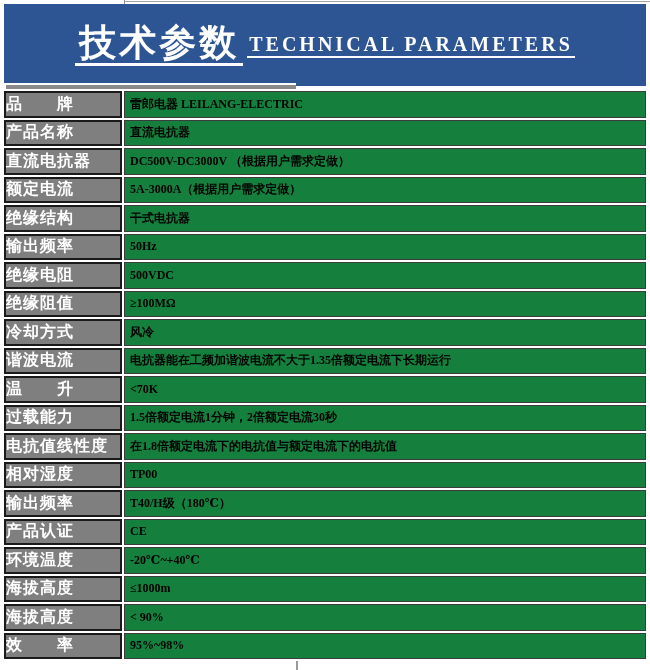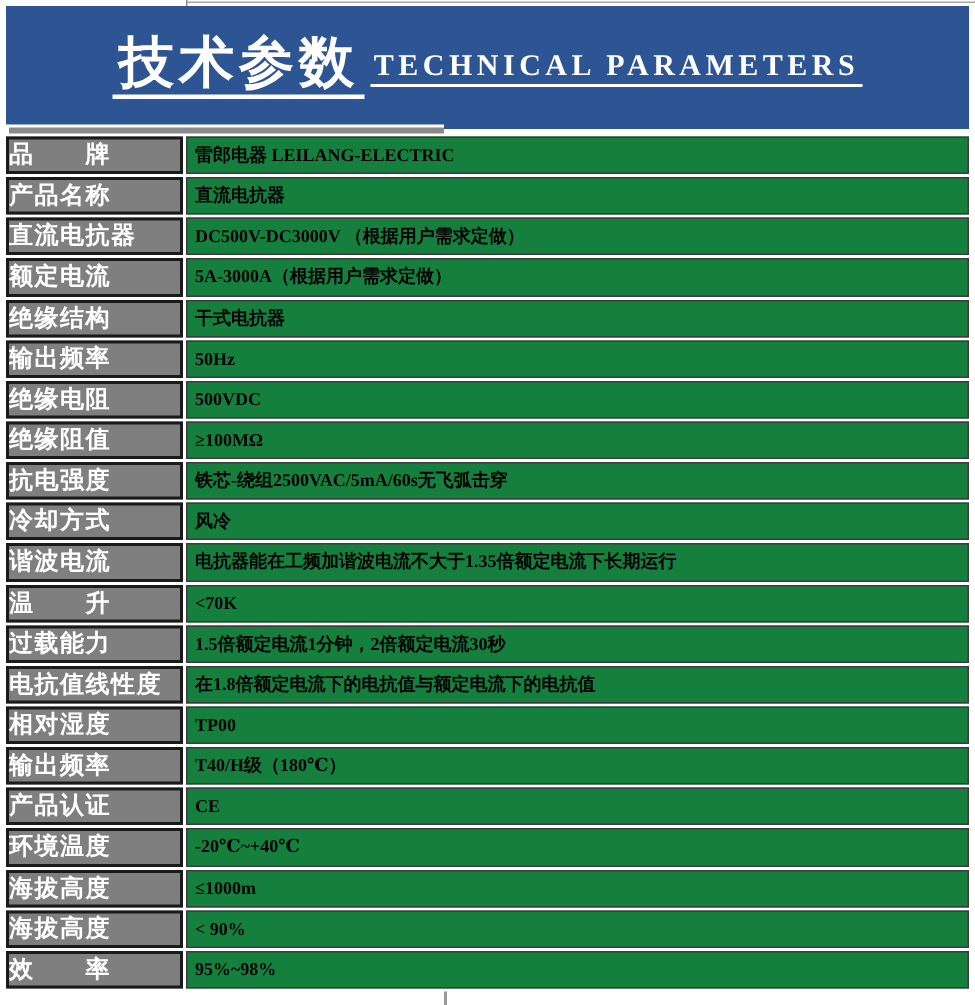--- a/index.html
+++ b/index.html
@@ -154,24 +154,20 @@
       </tr>
       <tr>
         <td class="label">绝缘电阻</td>
         <td class="value">500VDC</td>
       </tr>
       <tr>
         <td class="label">绝缘阻值</td>
         <td class="value">≥100MΩ</td>
       </tr>
       <tr>
-        <td class="label">抗电强度</td>
-        <td class="value">铁芯-绕组2500VAC/5mA/60s无飞弧击穿</td>
-      </tr>
-      <tr>
         <td class="label">冷却方式</td>
         <td class="value">风冷</td>
       </tr>
       <tr>
         <td class="label">谐波电流</td>
         <td class="value">电抗器能在工频加谐波电流不大于1.35倍额定电流下长期运行</td>
       </tr>
       <tr>
         <td class="label">温　　升</td>
         <td class="value">&lt;70K</td>

